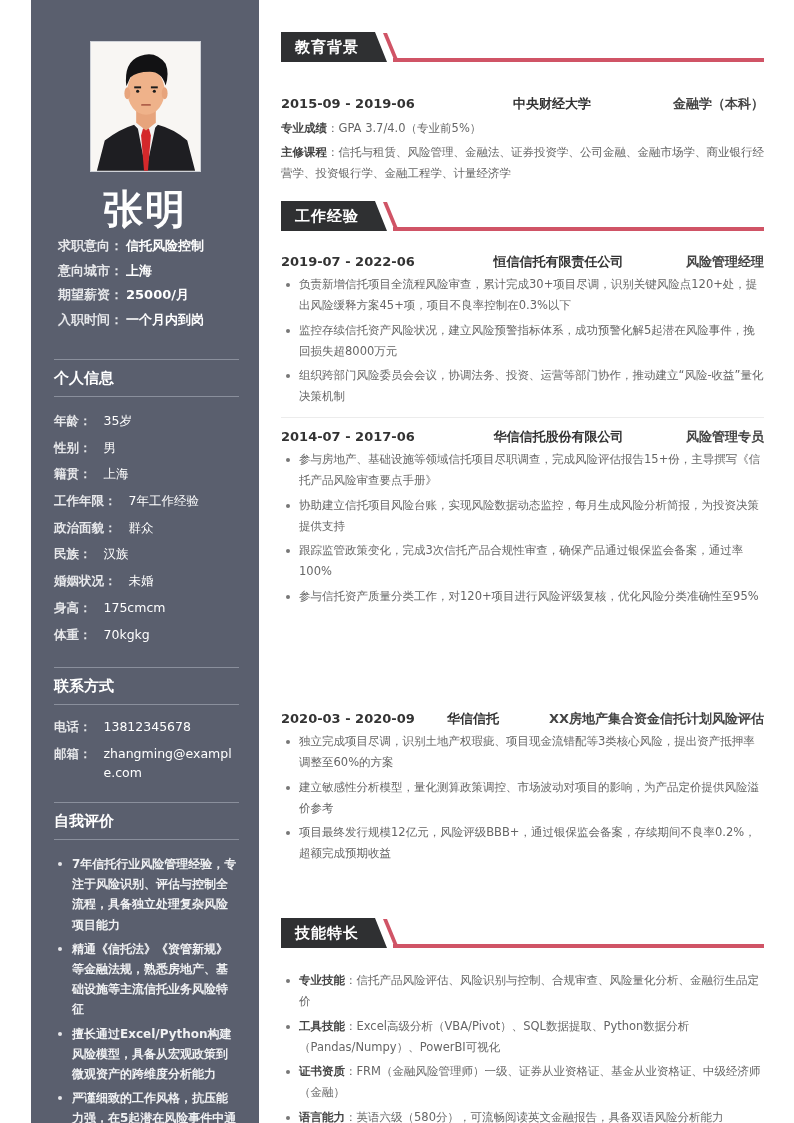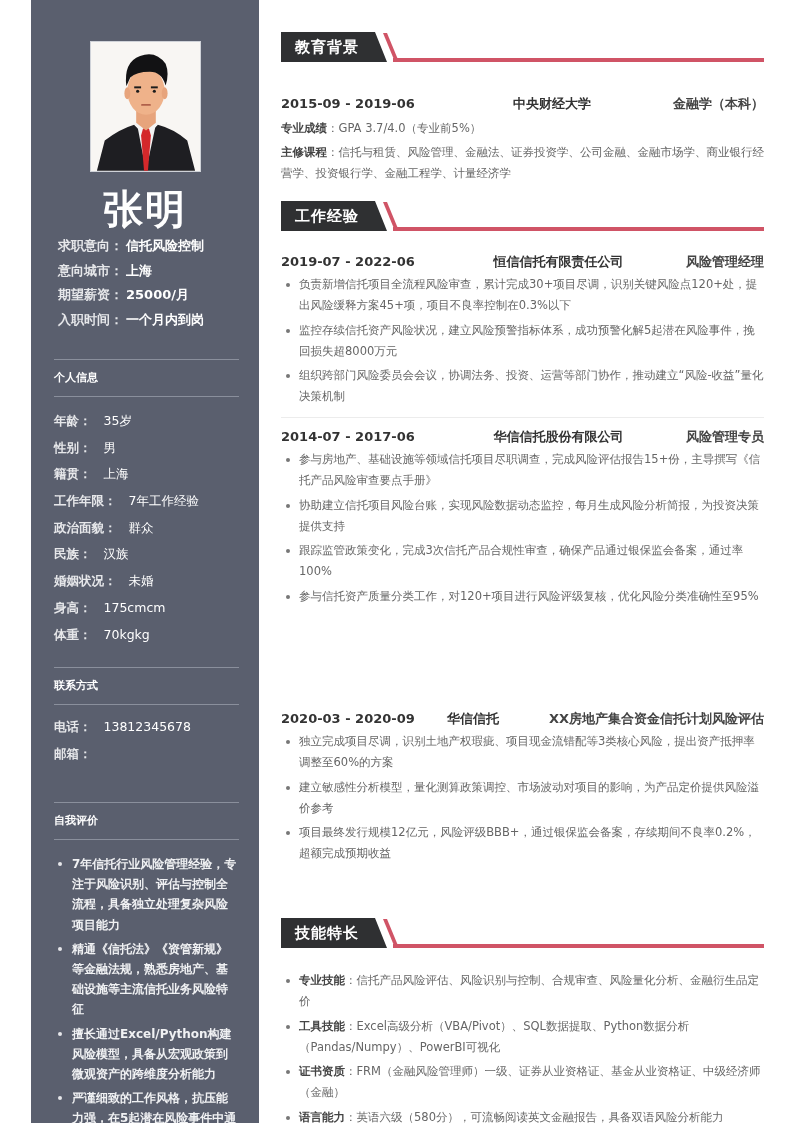--- a/index.html
+++ b/index.html
@@ -13,21 +13,21 @@
     .photo { position: absolute; left: 59px; top: 41px; width: 111px; height: 131px; background: #f7f5f2; border: 1px solid #cfd2d8; overflow: hidden; }
     .photo svg { display: block; width: 100%; height: 100%; }
     .name { position: absolute; left: 0; top: 182px; width: 228px; text-align: center; font-size: 40px; font-weight: bold; letter-spacing: 2px; color: #fff; }
 
     .intent { position: absolute; left: 24px; top: 236px; width: 190px; text-align: center; }
     .intent-row { display: flex; font-size: 13px; font-weight: bold; height: 24.5px; line-height: 20px; }
     .intent-row .k { color: #e6e7ea; width: 71px; flex: none; }
     .intent-row .v { color: #ffffff; }
 
     .side-sec { position: absolute; left: 23px; width: 185px; }
-    .side-head { border-top: 1px solid #8a8f9c; border-bottom: 1px solid #8a8f9c; height: 38px; line-height: 36px; font-size: 11px; font-weight: bold; color: #fff; padding-left: 0; }
+    .side-head { border-top: 1px solid #8a8f9c; border-bottom: 1px solid #8a8f9c; height: 38px; line-height: 36px; font-size: 15px; font-weight: bold; color: #fff; padding-left: 0; }
     .kv-list { margin-top: 14px; }
     .kv { display: flex; font-size: 12.5px; line-height: 19px; margin-bottom: 7.7px; }
     .kv .k { font-weight: bold; color: #e6e7ea; flex: none; margin-right: 12px; }
     .kv .v { color: #fff; word-break: break-all; }
 
     .contact .kv { margin-bottom: 8px; }
     .contact .kv .v { width: 138px; }
 
     .self-list { list-style: none; margin-top: 14px; padding-left: 0; }
     .self-list li { position: relative; padding-left: 18px; font-size: 12px; line-height: 20.2px; font-weight: bold; color: #f0f1f3; margin-bottom: 4px; }
@@ -157,20 +157,21 @@
 
     <div class="side-sec contact" style="top:667px;">
       <div class="side-head">联系方式</div>
       <div class="kv-list" style="margin-top:12px;">
         <div class="kv">
             <span class="k">电话：</span>
             <span class="v">13812345678</span>
           </div>
         <div class="kv">
             <span class="k">邮箱：</span>
+            <span class="v">zhangming@example.com</span>
           </div>
       </div>
     </div>
 
     <div class="side-sec" style="top:802px;">
       <div class="side-head">自我评价</div>
       <ul class="self-list">
         <li>7年信托行业风险管理经验，专注于风险识别、评估与控制全流程，具备独立处理复杂风险项目能力</li>
         <li>精通《信托法》《资管新规》等金融法规，熟悉房地产、基础设施等主流信托业务风险特征</li>
         <li>擅长通过Excel/Python构建风险模型，具备从宏观政策到微观资产的跨维度分析能力</li>

